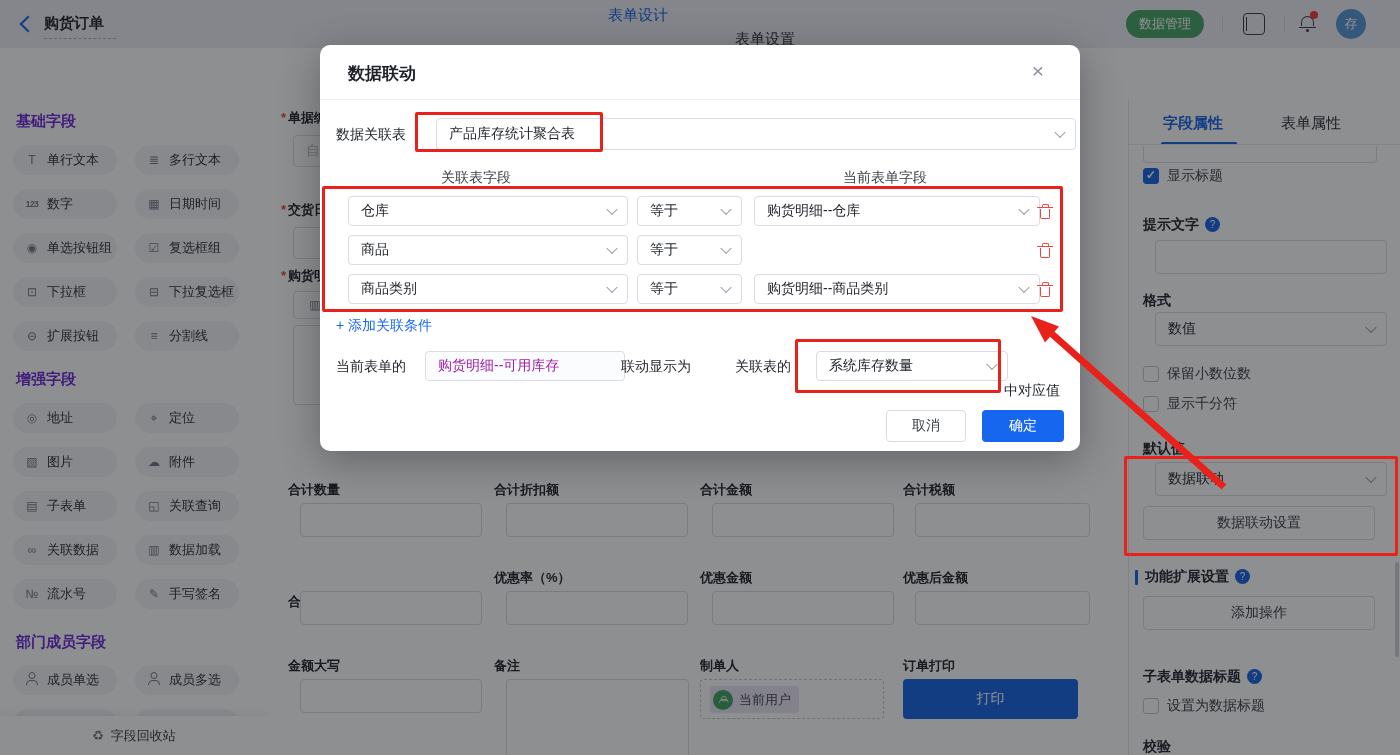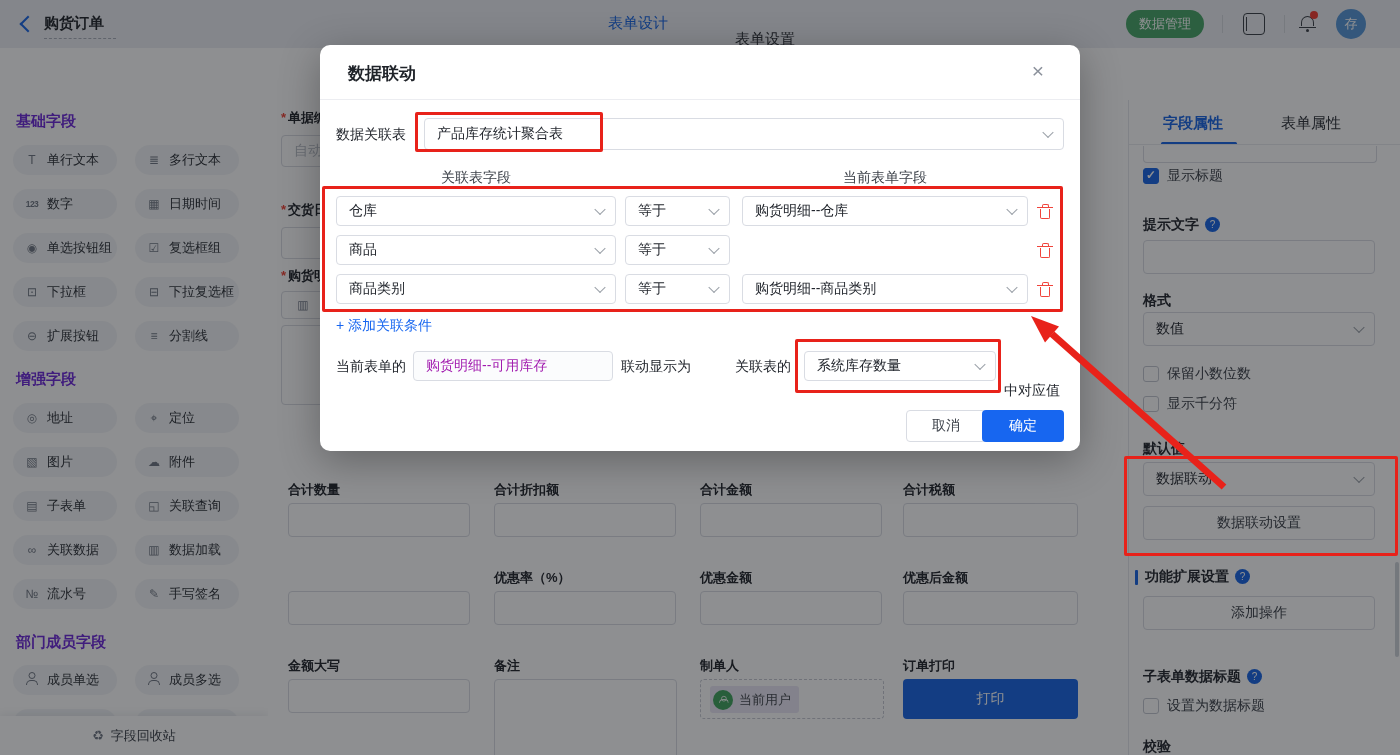--- a/index.html
+++ b/index.html
@@ -47,21 +47,21 @@
   .rpanel{position:absolute;left:1128px;top:100px;width:272px;height:655px;background:#fff;border-left:1px solid #e4e7ec;}
   .ptab{position:absolute;top:14px;font-size:15px;color:#2b2f36;cursor:pointer;}
   .ptab.active{color:#1765e5;font-weight:600;}
   .plabel{position:absolute;font-size:14px;font-weight:700;color:#23272e;white-space:nowrap;}
   .q{display:inline-block;width:15px;height:15px;border-radius:50%;background:#1765e5;color:#fff;font-size:10px;line-height:15px;text-align:center;margin-left:6px;vertical-align:1px;font-weight:400;}
   .q::after{content:"?";}
   .cb{position:absolute;width:16px;height:16px;border:1px solid #c3c7d0;border-radius:3px;background:#fff;box-sizing:border-box;cursor:pointer;}
   .cb.on{background:#1765e5;border-color:#1765e5;}
   .cb.on::after{content:"✓";position:absolute;left:2px;top:-1px;color:#fff;font-size:12px;font-weight:700;}
   .cblabel{position:absolute;font-size:14px;color:#3c4149;white-space:nowrap;}
-  .inp,.sel{position:absolute;border:1px solid #d9dce3;border-radius:4px;background:#fff;font-size:14px;color:#23272e;display:flex;align-items:center;padding:0 12px;box-sizing:border-box;white-space:nowrap;overflow:hidden;}
+  .inp,.sel{position:absolute;border:1px solid #d9dce3;border-radius:4px;background:#fff;font-size:14px;color:#23272e;display:flex;align-items:center;padding:0 12px;box-sizing:border-box;white-space:nowrap;overflow:hidden;margin-left:12px;}
   .sel{cursor:pointer;}
   .sel::after{content:"";position:absolute;right:11px;top:50%;width:7px;height:7px;border-right:1.6px solid #9aa0a8;border-bottom:1.6px solid #9aa0a8;transform:translateY(-70%) rotate(45deg);}
   .btn{position:absolute;display:flex;align-items:center;justify-content:center;font-size:14px;border-radius:4px;box-sizing:border-box;cursor:pointer;}
   .btn.outline{border:1px solid #d9dce3;background:#fff;color:#3c4149;}
   .btn.primary{background:#1766f0;color:#fff;}
   .bluebar{position:absolute;width:3px;height:15px;background:#1765e5;border-radius:1px;}
   .thumb{position:absolute;width:4px;border-radius:2px;background:#cfd3da;}
   
   .canvas{position:absolute;left:268px;top:100px;width:860px;height:655px;background:#fff;}
   .flabel{position:absolute;font-size:13px;font-weight:600;color:#20242b;white-space:nowrap;}
@@ -91,21 +91,21 @@
 </style>
 </head>
 <body>
 
 <div class="screen">
 
   <div class="topbar">
     <span class="chev-left" style="left:22px;top:18px;"></span>
     <span class="title abs" style="left:44px;top:14px;">购货订单</span>
     <span class="dashu" style="left:44px;top:38px;width:72px;"></span>
-    <span class="toptab active abs" style="left:608px;top:14px;">表单设计</span>
+    <span class="toptab active abs" style="left:608px;top:6px;">表单设计</span>
     <span class="toptab abs" style="left:735px;top:14px;margin-top:16px;">表单设置</span>
     <div class="pill abs" style="left:1126px;top:10px;width:78px;height:28px;background:#46a566;color:#fff;">数据管理</div>
     <span class="vsep" style="left:1222px;top:15px;"></span>
     <span class="book" style="left:1243px;top:13px;"></span>
     <span class="vsep" style="left:1284px;top:15px;"></span>
     <span class="bell" style="left:1299px;top:14px;">
         <span class="clap"></span>
         <span class="bdot"></span>
       </span>
     <div class="avatar" style="left:1336px;top:9px;">存</div>
@@ -389,21 +389,21 @@
     <div class="inp" style="left:93px;top:306px;width:200px;height:30px;background:#fbfcfd;">
         <span class="mghost">购货明细--可用库存</span>
       </div>
     <div class="mlabel" style="left:301px;top:313px;">联动显示为</div>
     <div class="mlabel" style="left:415px;top:313px;">关联表的</div>
     <div class="sel" style="left:484px;top:306px;width:192px;height:30px;">
         <span>系统库存数量</span>
       </div>
     <div class="mlabel" style="left:684px;top:313px;margin-top:24px;">中对应值</div>
 
-    <div class="btn outline" style="left:566px;top:365px;width:80px;height:32px;margin-left:20px;">取消</div>
+    <div class="btn outline" style="left:566px;top:365px;width:80px;height:32px;">取消</div>
     <div class="btn primary" style="left:662px;top:365px;width:82px;height:32px;">确定</div>
   </div>
 
   <div class="rbox" style="left:415px;top:112px;width:188px;height:40px;"></div>
   <div class="rbox" style="left:322px;top:186px;width:741px;height:126px;"></div>
   <div class="rbox" style="left:795px;top:339px;width:206px;height:54px;"></div>
   <div class="rbox" style="left:1124px;top:456px;width:274px;height:100px;"></div>
   <svg class="arrow-svg" width="1400" height="755" viewBox="0 0 1400 755">
     <line x1="1224" y1="487" x2="1052" y2="334" stroke="#e8221a" stroke-width="7"></line>
     <polygon points="1031,316 1059,326.5 1045,342.5" fill="#e8221a"></polygon>

